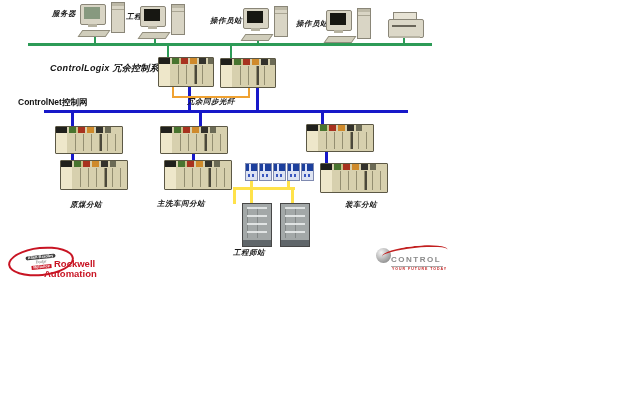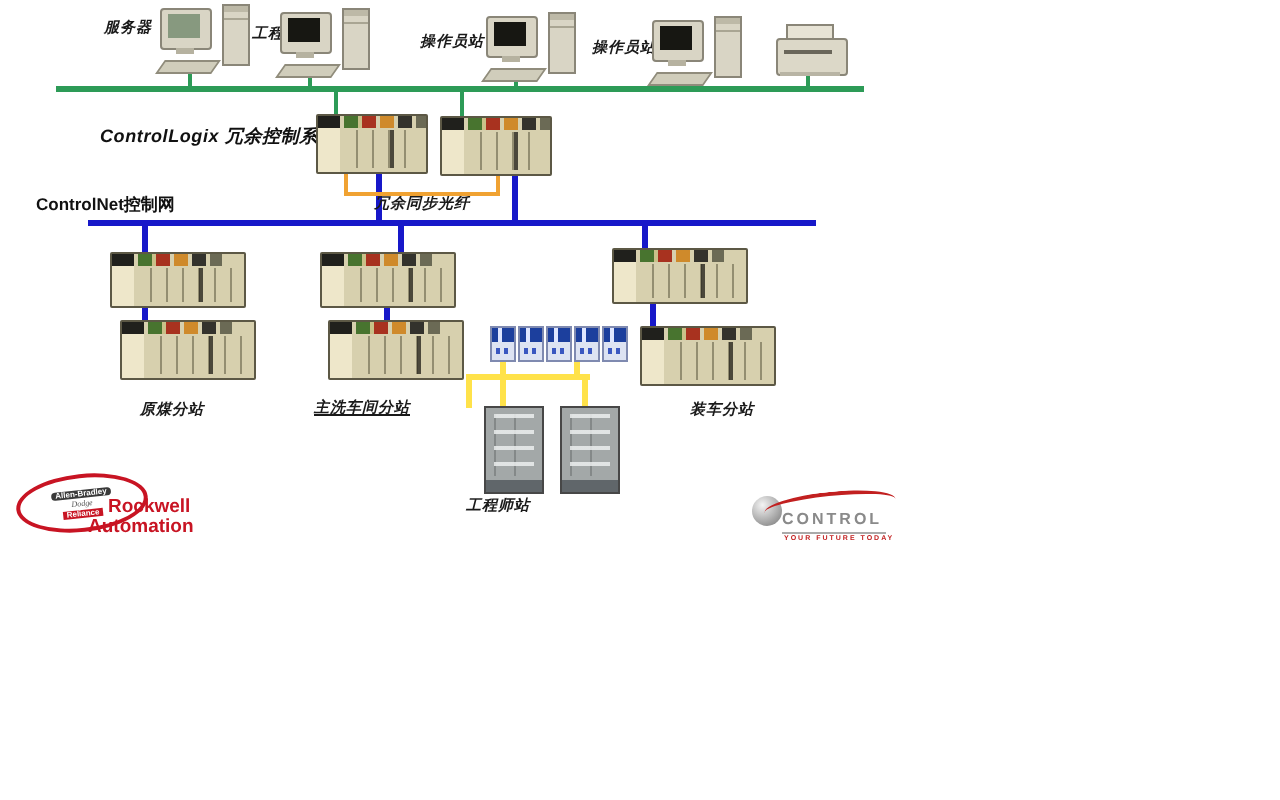--- a/index.html
+++ b/index.html
@@ -66,21 +66,21 @@
   .eth-logo{position:absolute;left:4px;top:19px;width:84px;height:24px;z-index:3;}
   .eth-sun{position:absolute;left:31px;top:0;width:8px;height:8px;border-radius:50%;
         background:#ffd44f;border:1px dotted #e09a10;}
   .eth-swoosh{position:absolute;left:28px;top:4px;width:46px;height:13px;
         border-top:2px solid #2a55c0;border-right:2px solid #2a55c0;border-radius:50%;transform:rotate(10deg);}
   .eth-arrow{position:absolute;left:72px;top:12px;width:0;height:0;border-left:6px solid #2a55c0;
         border-top:3px solid transparent;border-bottom:3px solid transparent;transform:rotate(30deg);}
   .eth-text{position:absolute;left:0;bottom:0;font:italic bold 11px/1 "Liberation Sans",sans-serif;
         color:#1d3a8f;}
   
-  .rw{position:absolute;left:8px;top:236px;width:110px;height:38px;z-index:3;text-align:center;}
+  .rw{position:absolute;left:8px;top:246px;width:110px;height:38px;z-index:3;text-align:center;}
   .rw-ellipse{position:absolute;left:0;top:1px;width:62px;height:25px;border:2px solid #c81423;
         border-radius:50%;transform:rotate(-6deg);display:flex;flex-direction:column;
         align-items:center;justify-content:center;gap:1px;overflow:hidden;background:#fff;}
   .rw-b0{font:bold 4px/1 "Liberation Sans",sans-serif;background:#3a3a3a;color:#fff;padding:0 2px;border-radius:2px;}
   .rw-b1{font:italic 4px/1 "Liberation Serif",serif;color:#555;}
   .rw-b2{font:bold 4px/1 "Liberation Sans",sans-serif;background:#c81423;color:#fff;padding:0 2px;}
   .rw-w1{position:absolute;left:46px;top:13px;font:bold 9.5px/1 "Liberation Sans",sans-serif;color:#c81423;}
   .rw-w2{position:absolute;left:36px;top:23px;font:bold 9.5px/1 "Liberation Sans",sans-serif;color:#c81423;}
   
   .ctl{position:absolute;left:376px;top:246px;width:80px;height:30px;z-index:3;}
@@ -181,21 +181,21 @@
   <span class="lbl" style="left:187px;top:98px;">冗余同步光纤</span>
 
   <span class="lbl-net" style="left:18px;top:98px;">ControlNet控制网</span>
 
   <div class="rack" style="left:55px;top:126px;width:66px;"></div>
   <div class="rack" style="left:60px;top:160px;width:66px;height:28px;"></div>
   <span class="lbl" style="left:70px;top:201px;">原煤分站</span>
 
   <div class="rack" style="left:160px;top:126px;width:66px;"></div>
   <div class="rack" style="left:164px;top:160px;width:66px;height:28px;"></div>
-  <span class="lbl" style="left:157px;top:200px;text-decoration:underline;">主洗车间分站</span>
+  <span class="lbl" style="left:157px;top:200px;">主洗车间分站</span>
 
   <div class="rack" style="left:306px;top:124px;width:66px;"></div>
   <div class="rack" style="left:320px;top:163px;width:66px;height:28px;"></div>
   <span class="lbl" style="left:345px;top:201px;">装车分站</span>
 
   <div class="drives">
     <div class="drive"></div>
     <div class="drive"></div>
     <div class="drive"></div>
     <div class="drive"></div>

